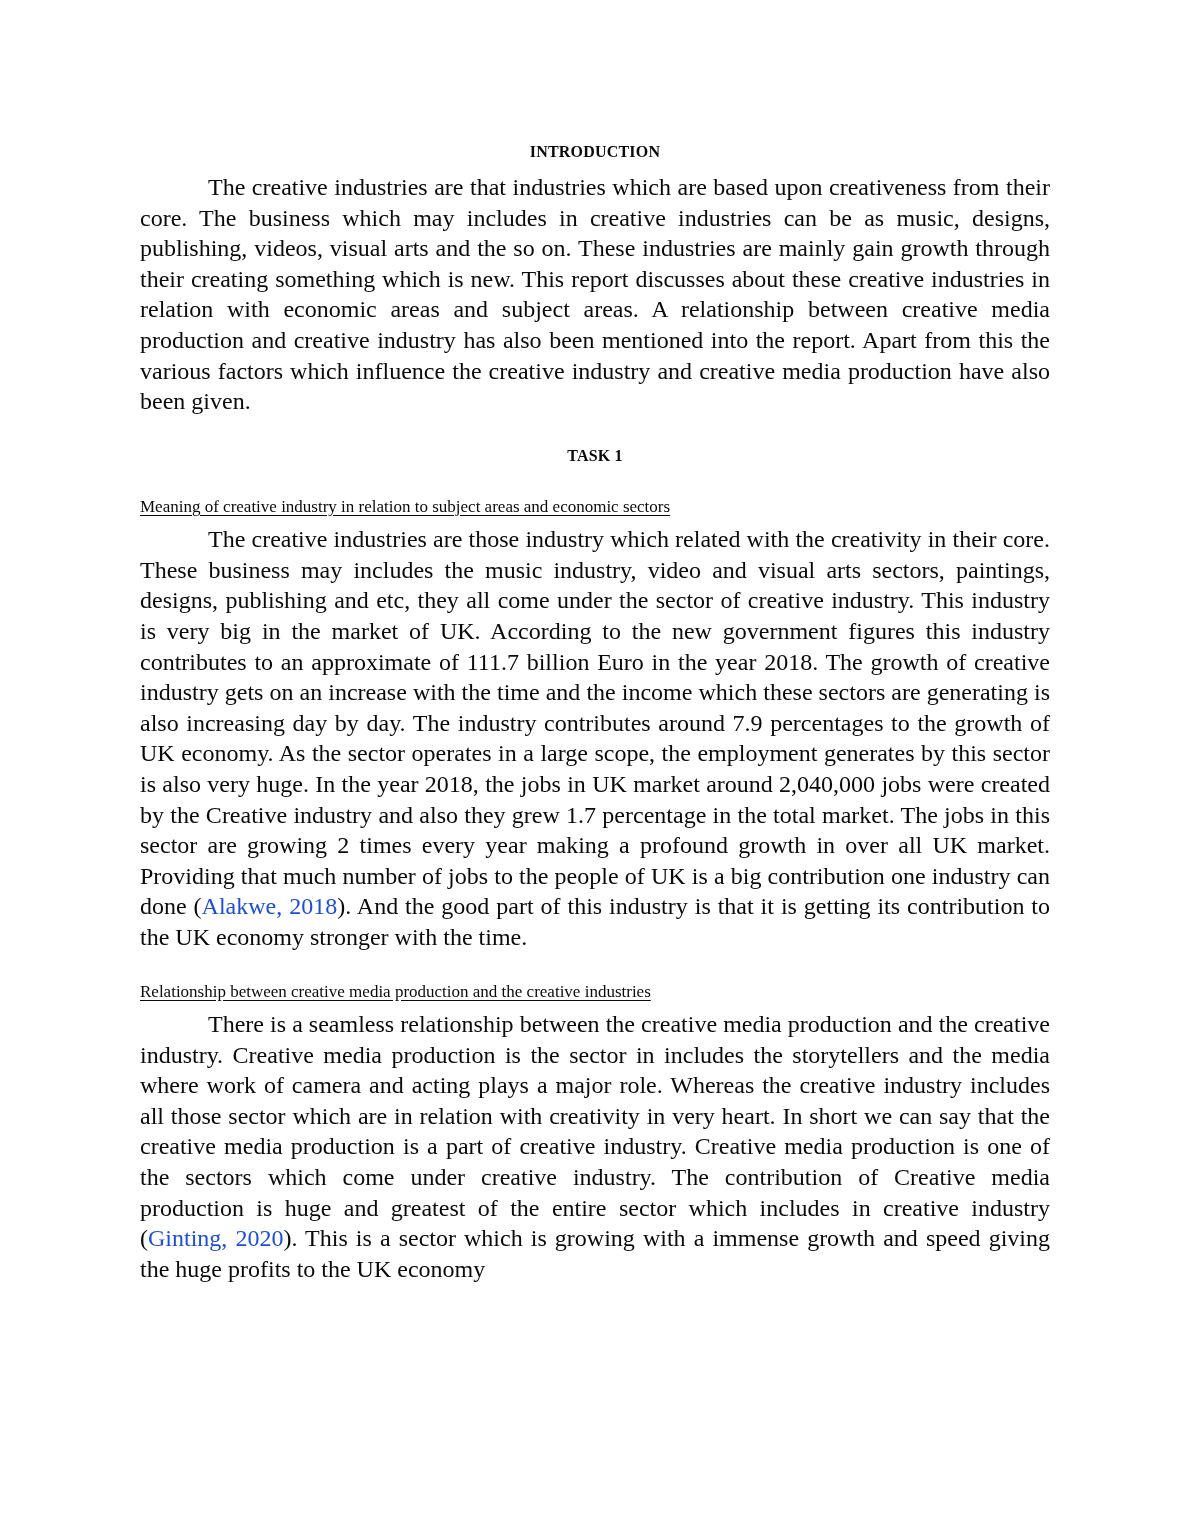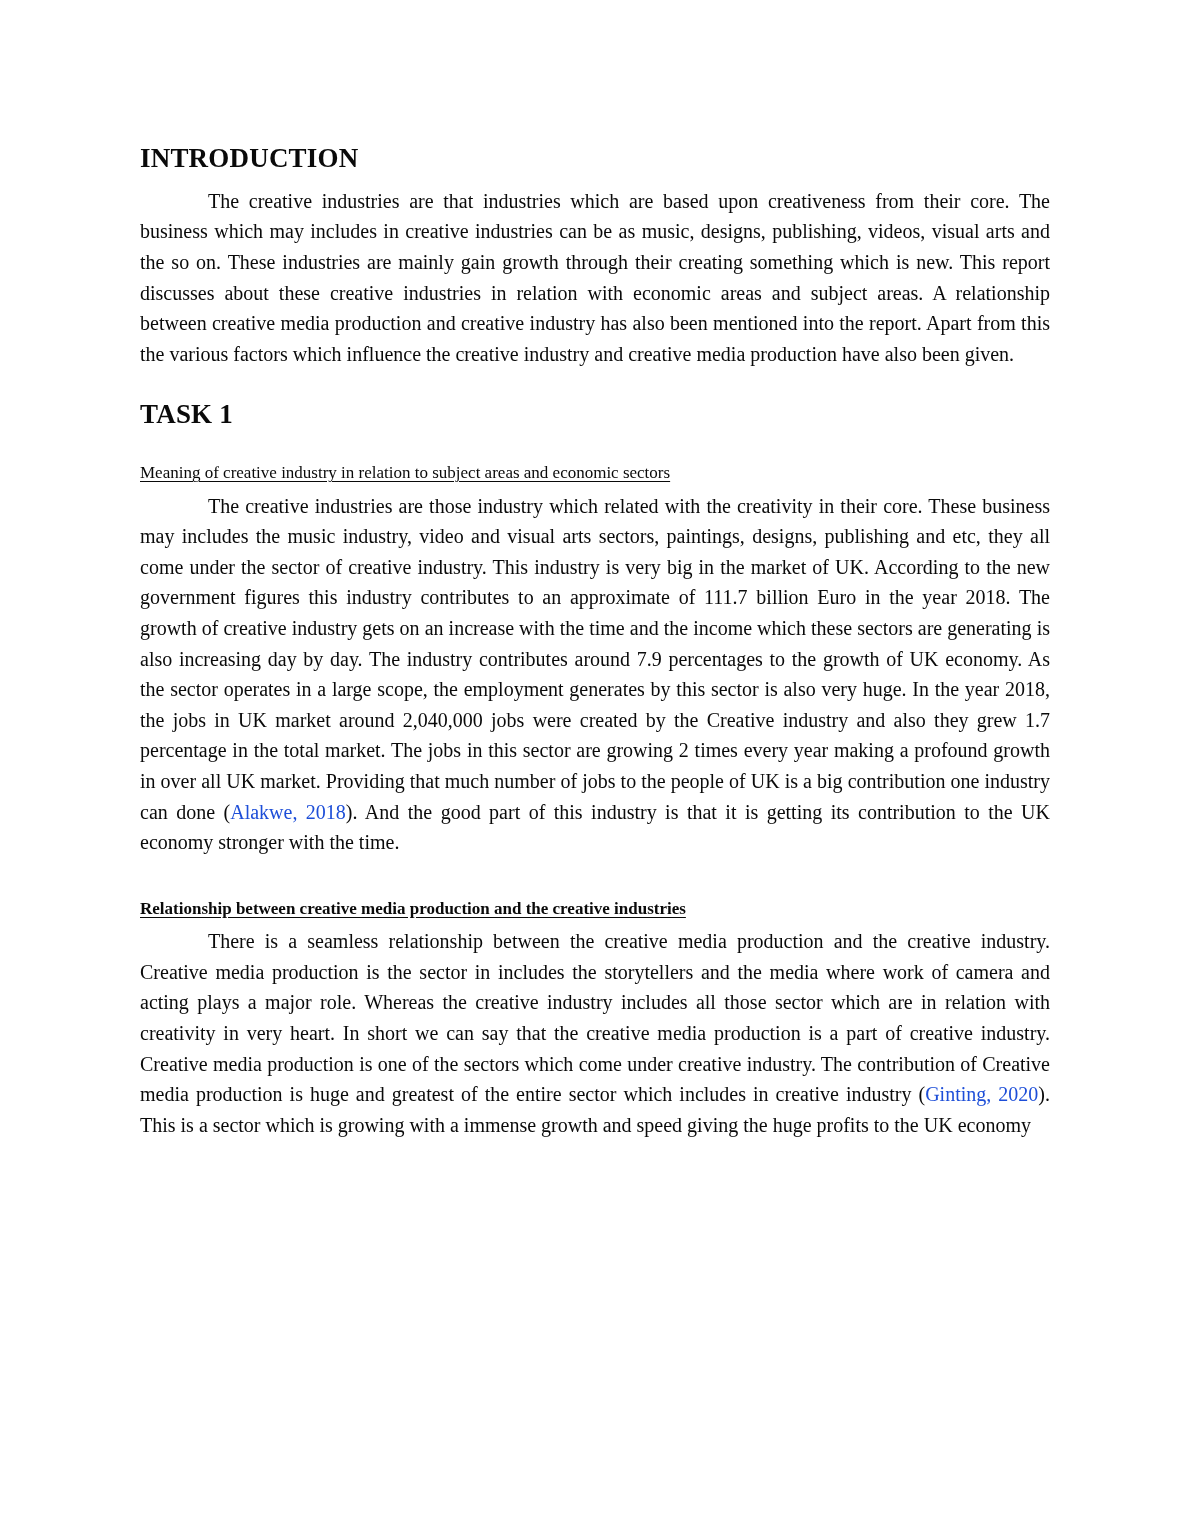--- a/index.html
+++ b/index.html
@@ -13,44 +13,44 @@
     height: 1540px;
     margin: 0 auto;
     background: #ffffff;
     box-sizing: border-box;
     padding: 142px 140px 0 140px;
     overflow: hidden;
     font-family: "Liberation Serif", "DejaVu Serif", serif;
     color: #0a0a0a;
   }
   .heading {
-    font-size: 27px;
+    font-size: 16px;
     font-weight: bold;
     line-height: 1.25;
     margin: 0 0 10px 0;
     letter-spacing: 0.2px;
+    text-align: center;
   }
   .heading.task {
     margin-top: 29px;
     margin-bottom: 26px;
   }
   .subheading {
     font-size: 17px;
     font-weight: normal;
     text-decoration: underline;
     text-underline-offset: 3px;
     margin: 0 0 2px 0;
     line-height: 30.5px;
   }
   .subheading.spaced {
-    margin-top: 36px;
-    font-weight: bold;
+    margin-top: 24px;
   }
   p.body {
-    font-size: 20px;
+    font-size: 24px;
     line-height: 30.6px;
     text-align: justify;
     margin: 0;
   }
   p.indent {
     text-indent: 68px;
   }
   p.gap-top {
     margin-top: 16px;
   }

